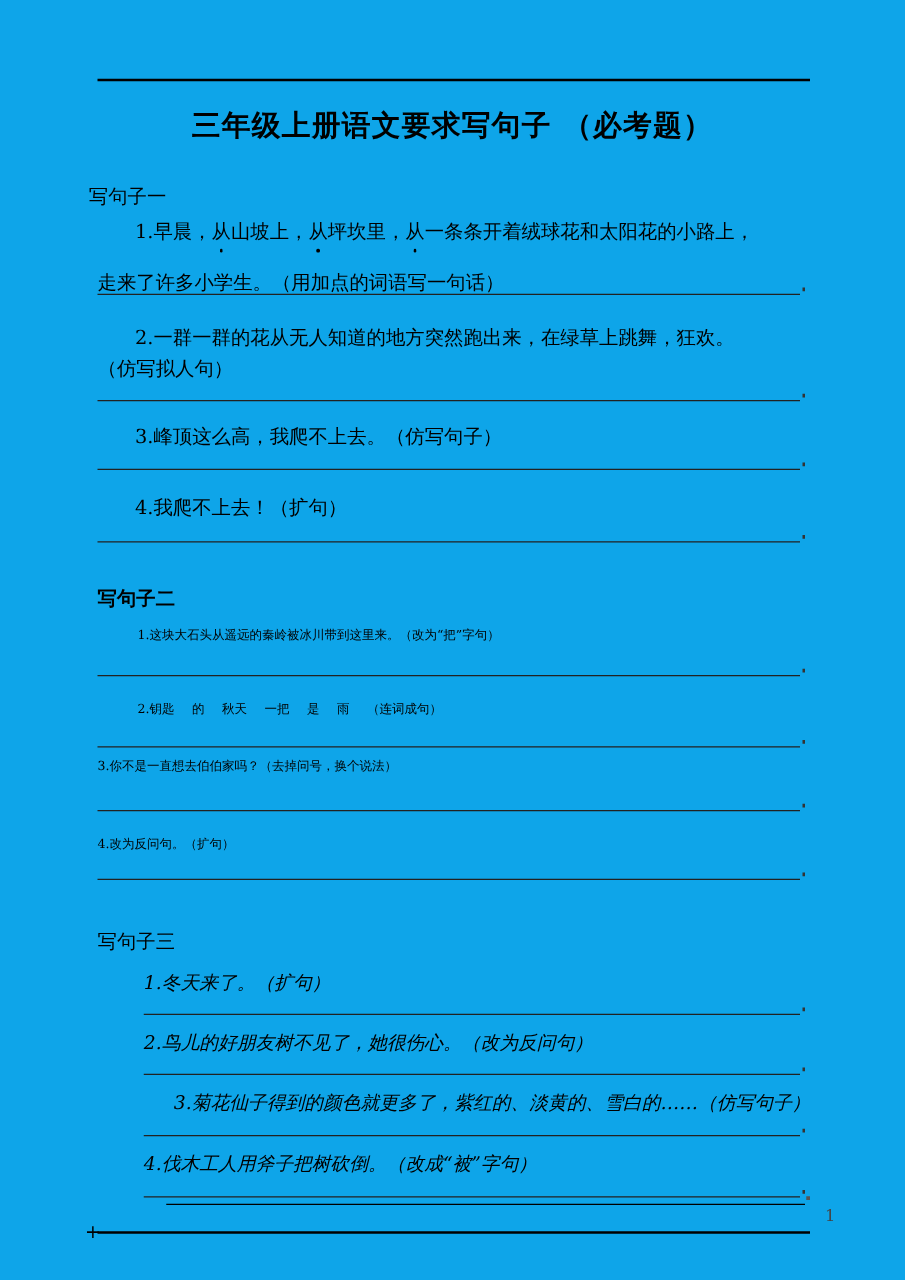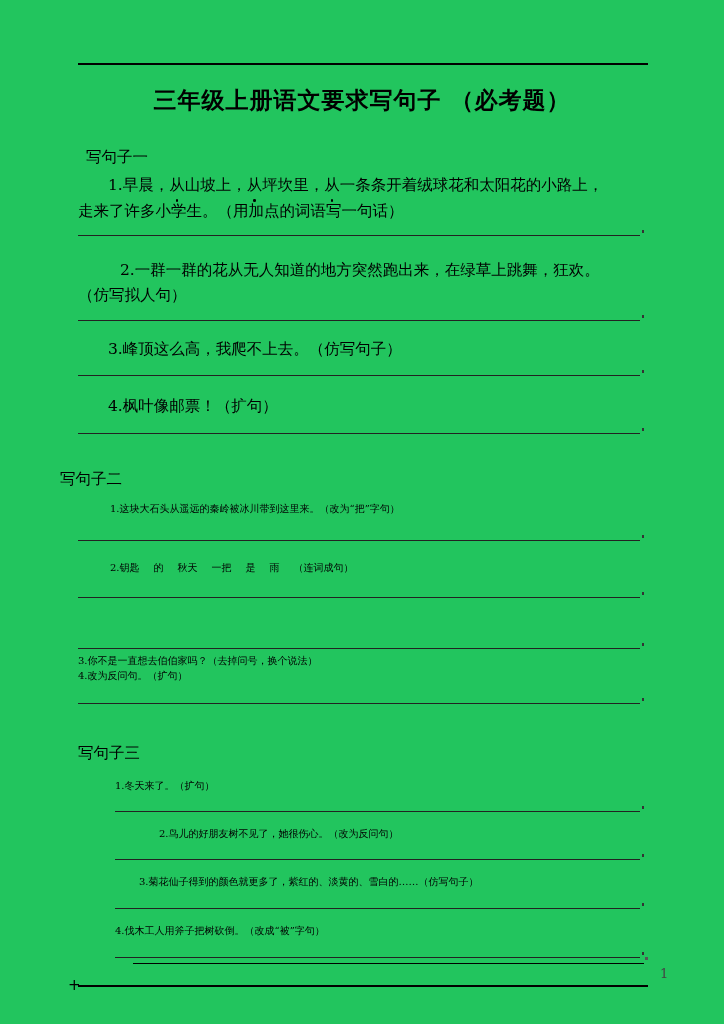--- a/index.html
+++ b/index.html
@@ -8,21 +8,21 @@
     background: #ffffff;
   }
   body {
     font-family: "DejaVu Serif", "Liberation Serif", serif;
     color: #000000;
   }
   #page {
     position: relative;
     width: 724px;
     height: 1024px;
-    background: #22c55e;
+    background: #0ea5e9;
     overflow: hidden;
     box-sizing: border-box;
   }
 
   
   .header-rule {
     position: absolute;
     left: 78px;
     top: 63px;
     width: 570px;
@@ -102,21 +102,21 @@
 
   
   .s1 .q-text { font-size: 15.5px; line-height: 25px; }
   .s1 .section-heading { font-size: 15.5px; }
 
   
   .s2 .q-text { font-size: 10px; line-height: 23px; }
   .s2 .section-heading { font-size: 15.5px; }
 
   
-  .s3 .q-text { font-size: 10px; line-height: 24px; }
+  .s3 .q-text { font-size: 15px; line-height: 24px; font-style: italic; }
   .s3 .section-heading { font-size: 15.5px; }
 
   
   .answer-line {
     position: absolute;
     height: 0;
     border-top: 1.3px solid #222;
   }
   .answer-line::after {
     content: "";
@@ -150,62 +150,62 @@
 <body>
 
 <div id="page">
 
   <div class="header-rule"></div>
 
   <div class="doc-title">三年级上册语文要求写句子 （必考题）</div>
 
   <div class="s1">
 
-    <div class="section-heading" style="left:86px; top:147px;">写句子一</div>
+    <div class="section-heading" style="left:71px; top:147px;">写句子一</div>
 
     <div class="q-text" style="left:108px; top:173px;"><span>1.</span><span id="s1i1a"><span>早</span><span>晨</span><span>，</span><span class="dot-em">从</span><span>山</span><span>坡</span><span>上</span><span>，</span><span class="dot-em">从</span><span>坪</span><span>坎</span><span>里</span><span>，</span><span class="dot-em">从</span><span>一</span><span>条</span><span>条</span><span>开</span><span>着</span><span>绒</span><span>球</span><span>花</span><span>和</span><span>太</span><span>阳</span><span>花</span><span>的</span><span>小</span><span>路</span><span>上</span><span>，</span></span></div>
-    <div class="q-text" style="left:78px; top:198px;font-family:Liberation Serif, serif;">走来了许多小学生。（用加点的词语写一句话）</div>
+    <div class="q-text" style="left:78px; top:214px;">走来了许多小学生。（用加点的词语写一句话）</div>
     <div class="answer-line" style="left:78px; top:235px; width:562px;"></div>
 
-    <div class="q-text" style="left:120px; top:258px;"><span>2.</span><span>一群一群的花从无人知道的地方突然跑出来，在绿草上跳舞，狂欢。</span></div>
+    <div class="q-text" style="left:108px; top:258px;"><span>2.</span><span>一群一群的花从无人知道的地方突然跑出来，在绿草上跳舞，狂欢。</span></div>
     <div class="q-text" style="left:78px; top:283px;">（仿写拟人句）</div>
     <div class="answer-line" style="left:78px; top:320px; width:562px;"></div>
 
     <div class="q-text" style="left:108px; top:337px;"><span>3.</span><span>峰顶这么高，我爬不上去。（仿写句子）</span></div>
     <div class="answer-line" style="left:78px; top:375px; width:562px;"></div>
 
-    <div class="q-text" style="left:108px; top:394px;"><span>4.</span><span>枫叶像邮票！（扩句）</span></div>
+    <div class="q-text" style="left:108px; top:394px;"><span>4.</span><span>我爬不上去！（扩句）</span></div>
     <div class="answer-line" style="left:78px; top:433px; width:562px;"></div>
   </div>
 
   <div class="s2">
 
-    <div class="section-heading" style="left:60px; top:469px;">写句子二</div>
+    <div class="section-heading" style="left:78px; top:469px;font-weight:bold;">写句子二</div>
 
     <div class="q-text" style="left:110px; top:497px;"><span>1.</span><span>这块大石头从遥远的秦岭被冰川带到这里来。（改为“把”字句）</span></div>
     <div class="answer-line" style="left:78px; top:540px; width:562px;"></div>
 
     <div class="q-text" style="left:110px; top:556px;"><span>2.</span><span id="s2i2words"><span>钥匙</span><span class="wide-gap"></span><span>的</span><span class="wide-gap"></span><span>秋天</span><span class="wide-gap"></span><span>一把</span><span class="wide-gap"></span><span>是</span><span class="wide-gap"></span><span>雨</span><span class="wide-gap"></span></span><span>（连词成句）</span></div>
     <div class="answer-line" style="left:78px; top:597px; width:562px;"></div>
 
-    <div class="q-text" style="left:78px; top:649px;"><span>3.</span><span>你不是一直想去伯伯家吗？（去掉问号，换个说法）</span></div>
+    <div class="q-text" style="left:78px; top:602px;"><span>3.</span><span>你不是一直想去伯伯家吗？（去掉问号，换个说法）</span></div>
     <div class="answer-line" style="left:78px; top:648px; width:562px;"></div>
 
     <div class="q-text" style="left:78px; top:664px;"><span>4.</span><span>改为反问句。（扩句）</span></div>
     <div class="answer-line" style="left:78px; top:703px; width:562px;"></div>
   </div>
 
   <div class="s3">
 
     <div class="section-heading" style="left:78px; top:743px;">写句子三</div>
 
     <div class="q-text" style="left:115px; top:774px;"><span>1.</span><span>冬天来了。（扩句）</span></div>
     <div class="answer-line" style="left:115px; top:811px; width:525px;"></div>
 
-    <div class="q-text" style="left:115px; top:822px;margin-left:44px;"><span>2.</span><span>鸟儿的好朋友树不见了，她很伤心。（改为反问句）</span></div>
+    <div class="q-text" style="left:115px; top:822px;"><span>2.</span><span>鸟儿的好朋友树不见了，她很伤心。（改为反问句）</span></div>
     <div class="answer-line" style="left:115px; top:859px; width:525px;"></div>
 
     <div class="q-text" style="left:115px; top:870px;margin-left:24px;"><span>3.</span><span>菊花仙子得到的颜色就更多了，紫红的、淡黄的、雪白的……（仿写句子）</span></div>
     <div class="answer-line" style="left:115px; top:908px; width:525px;"></div>
 
     <div class="q-text" style="left:115px; top:919px;"><span>4.</span><span>伐木工人用斧子把树砍倒。（改成“被”字句）</span></div>
     <div class="answer-line" style="left:115px; top:957px; width:525px;"></div>
   </div>
 
   <div class="footer-thin-rule"></div>

